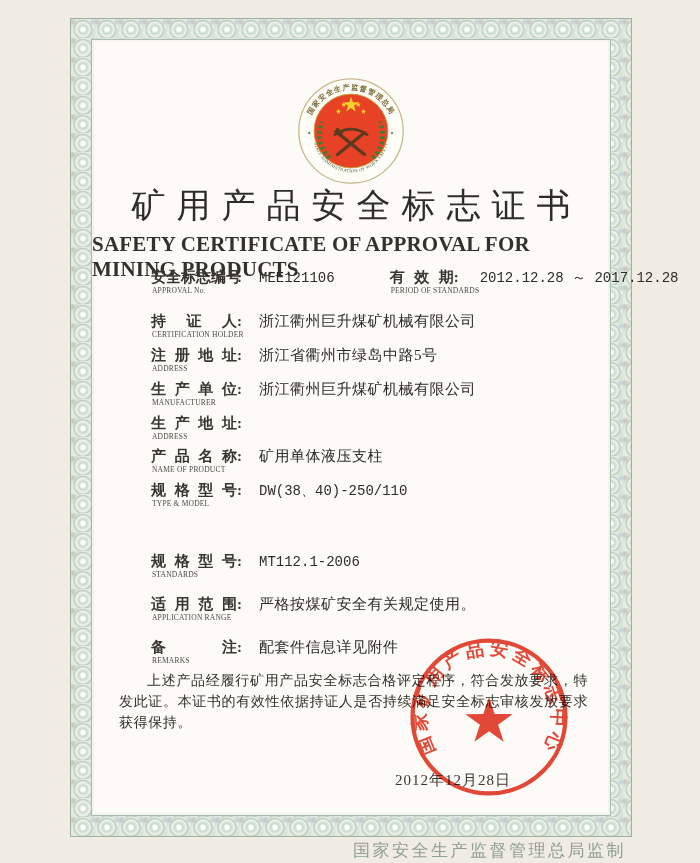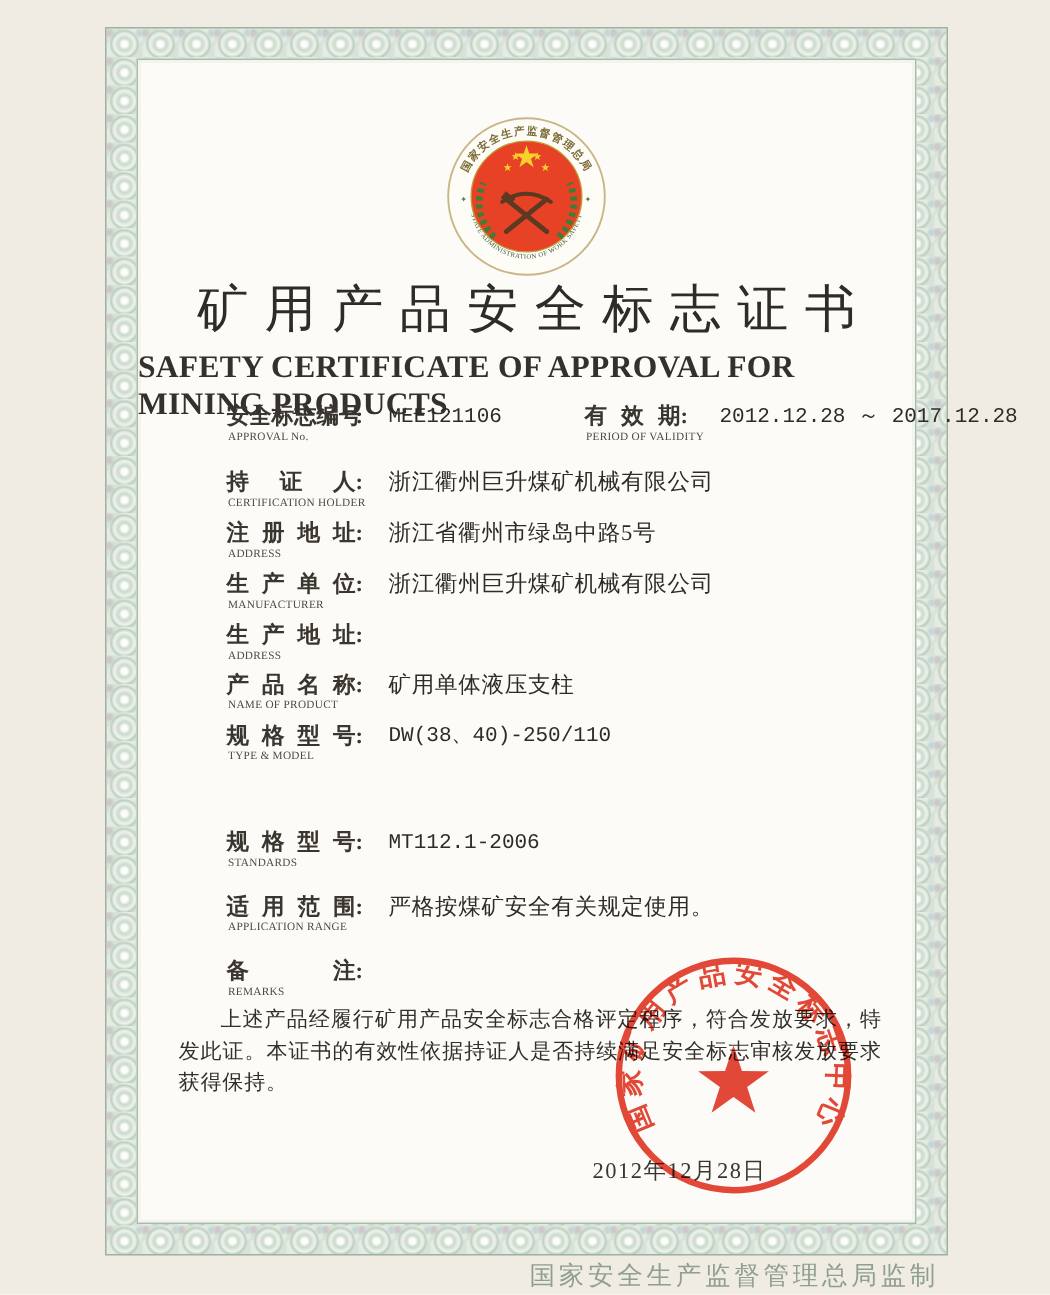--- a/index.html
+++ b/index.html
@@ -122,21 +122,21 @@
     <div class="cert-subtitle">SAFETY CERTIFICATE OF APPROVAL FOR MINING PRODUCTS</div>
 
     <div class="f-row" style="top:228px">
       <span class="lbl">
         <span class="zh">安全标志编号</span><span class="colon">:</span>
         <span class="en">APPROVAL No.</span>
       </span>
       <span class="val mono">MEE121106</span>
       <span class="lbl narrow" style="margin-left:51px">
         <span class="zh">有效期</span><span class="colon">:</span>
-        <span class="en">PERIOD OF VALIDITY</span>
+        <span class="en">PERIOD OF STANDARDS</span>
       </span>
       <span class="val mono">2012.12.28 ～ 2017.12.28</span>
     </div>
 
     <div class="f-row" style="top:272px">
       <span class="lbl"><span class="zh">持证人</span><span class="colon">:</span>
         <span class="en">CERTIFICATION HOLDER</span></span>
       <span class="val">浙江衢州巨升煤矿机械有限公司</span>
     </div>
     <div class="f-row" style="top:306px">
@@ -170,20 +170,21 @@
       <span class="val mono">MT112.1-2006</span>
     </div>
     <div class="f-row" style="top:555px">
       <span class="lbl"><span class="zh">适用范围</span><span class="colon">:</span>
         <span class="en">APPLICATION RANGE</span></span>
       <span class="val">严格按煤矿安全有关规定使用。</span>
     </div>
     <div class="f-row" style="top:598px">
       <span class="lbl"><span class="zh">备注</span><span class="colon">:</span>
         <span class="en">REMARKS</span></span>
+      <span class="val">配套件信息详见附件</span>
     </div>
 
     <p class="statement">上述产品经履行矿用产品安全标志合格评定程序，符合发放要求，特发此证。本证书的有效性依据持证人是否持续满足安全标志审核发放要求获得保持。</p>
 
     <div class="issue-date">2012年12月28日</div>
 
     <svg class="seal" viewBox="0 0 180 180">
       <circle cx="90" cy="90" r="80" fill="none" stroke="#e2301c" stroke-width="4.5"></circle>
       <defs>
           <path id="sealArc" d="M 43,137 A 66,66 0 1 1 137,137"></path>

